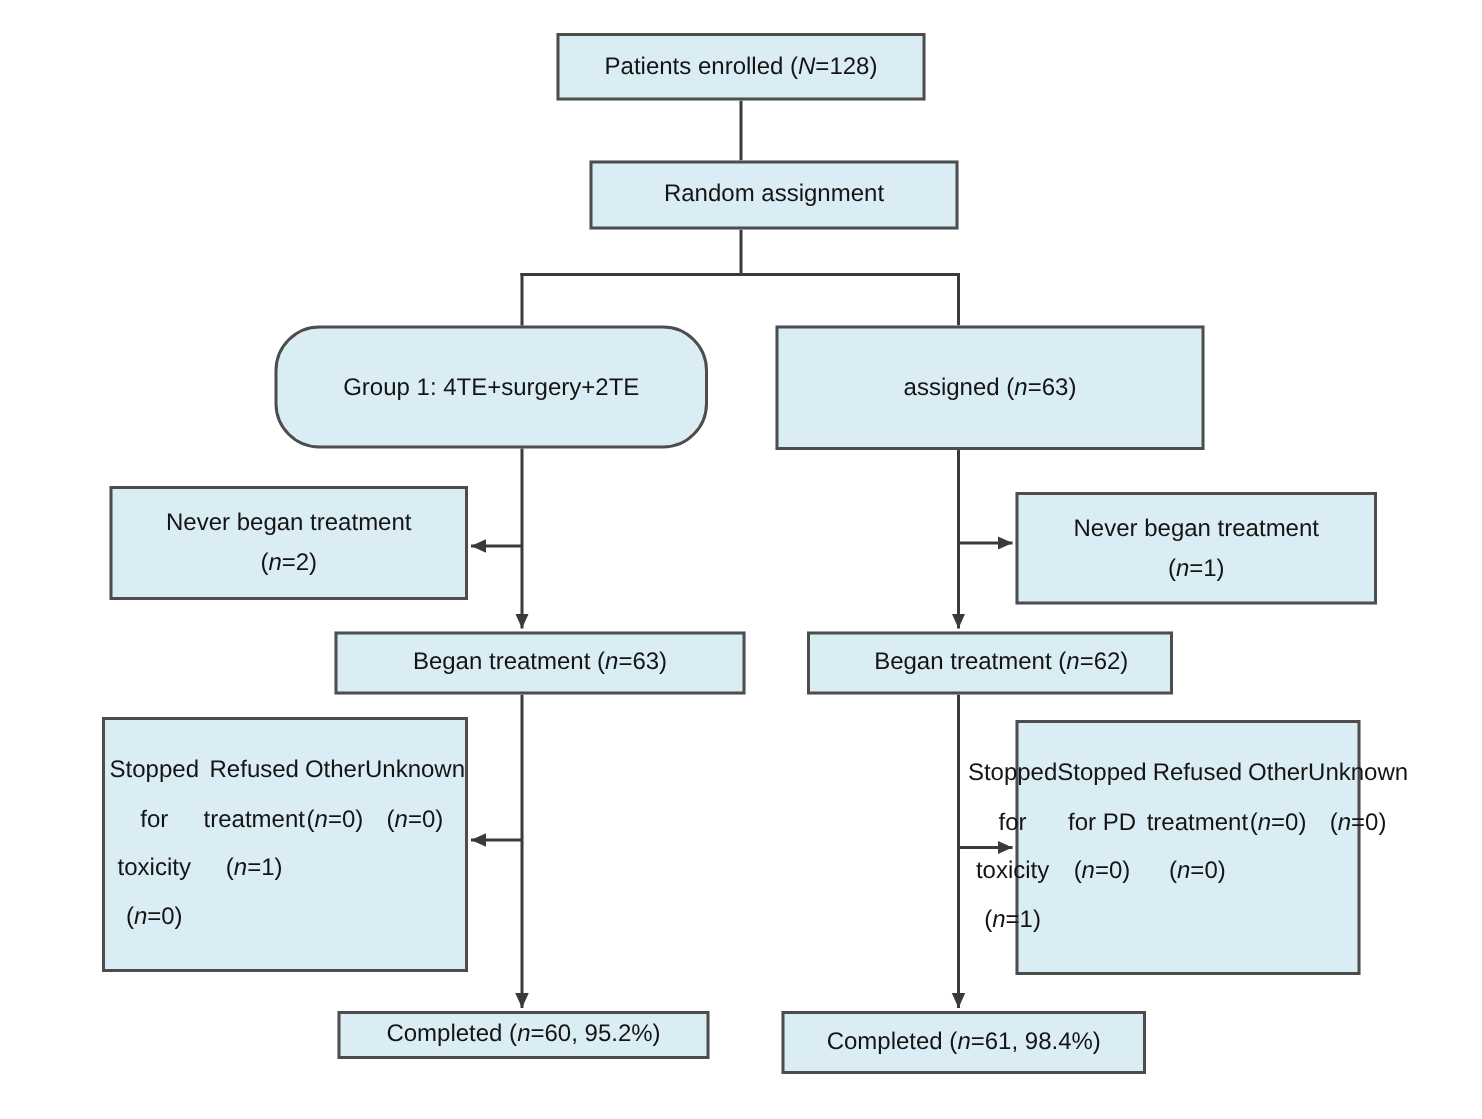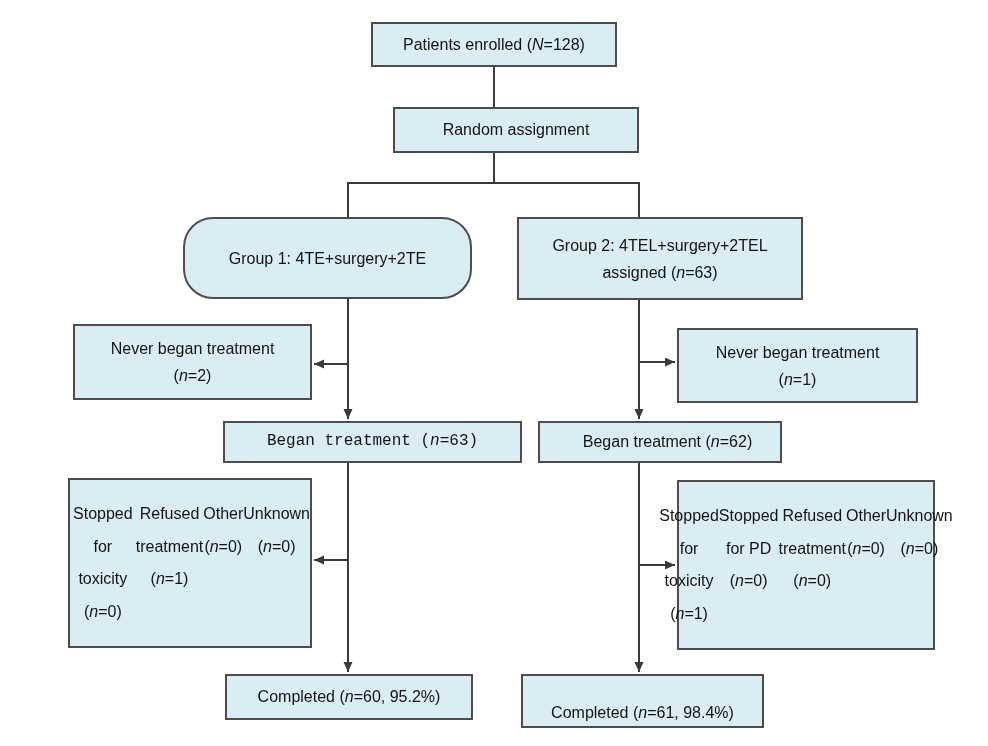--- a/index.html
+++ b/index.html
@@ -31,26 +31,26 @@
     font-size: 16px;
     line-height: 1.6;
   }
   .box i { font-style: italic; }
   .b-enrolled   { left: 371px; top:  22px; width: 246px; height: 45px; }
   .b-random     { left: 393px; top: 107px; width: 246px; height: 46px; }
   .b-group1     { left: 183px; top: 217px; width: 289px; height: 82px; border-radius: 30px; }
   .b-group2     { left: 517px; top: 217px; width: 286px; height: 83px; }
   .b-never1     { left:  73px; top: 324px; width: 239px; height: 76px; }
   .b-never2     { left: 677px; top: 328px; width: 241px; height: 75px; }
-  .b-began1     { left: 223px; top: 421px; width: 299px; height: 42px; font-family: Liberation Mono, monospace; }
+  .b-began1     { left: 223px; top: 421px; width: 274px; height: 42px; }
   .b-began2     { left: 538px; top: 421px; width: 244px; height: 42px; padding-left: 15px; }
   .b-stopped1   { left:  68px; top: 478px; width: 244px; height: 170px; }
-  .b-stopped2   { left: 677px; top: 480px; width: 258px; height: 170px; }
-  .b-completed1 { left: 225px; top: 674px; width: 248px; height: 46px; }
-  .b-completed2 { left: 521px; top: 674px; width: 243px; height: 54px; justify-content: flex-end; }
+  .b-stopped2   { left: 677px; top: 480px; width: 230px; height: 170px; }
+  .b-completed1 { left: 225px; top: 674px; width: 248px; height: 32px; }
+  .b-completed2 { left: 521px; top: 674px; width: 243px; height: 42px; }
   .stopped-lines { display: flex; flex-direction: row; justify-content: center; width: 100%; }
   .stopped-lines .line { line-height: 32.5px; }
   .two-line .line { line-height: 27px; }
 </style>
 </head>
 <body>
 
 <div class="canvas">
 
   <svg class="connectors" viewBox="0 0 988 746" xmlns="http://www.w3.org/2000/svg">
@@ -82,21 +82,20 @@
 
   <div class="box b-random">
     <div class="line">Random assignment</div>
   </div>
 
   <div class="box b-group1 two-line">
     <div class="line">Group 1: 4TE+surgery+2TE</div>
   </div>
 
   <div class="box b-group2 two-line">
-    <div class="line">Group 2: 4TEL+surgery+2TEL</div>
     <div class="line"><span>assigned (</span><i>n</i><span>=63)</span></div>
   </div>
 
   <div class="box b-never1 two-line">
     <div class="line">Never began treatment</div>
     <div class="line"><span>(</span><i>n</i><span>=2)</span></div>
   </div>
 
   <div class="box b-never2 two-line">
     <div class="line">Never began treatment</div>

